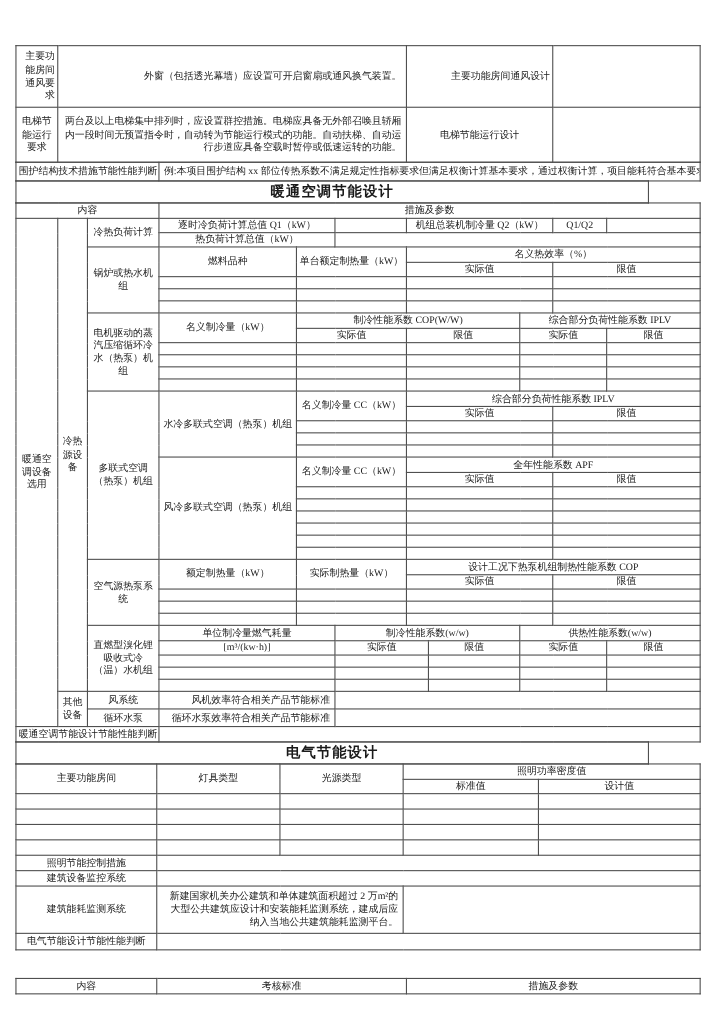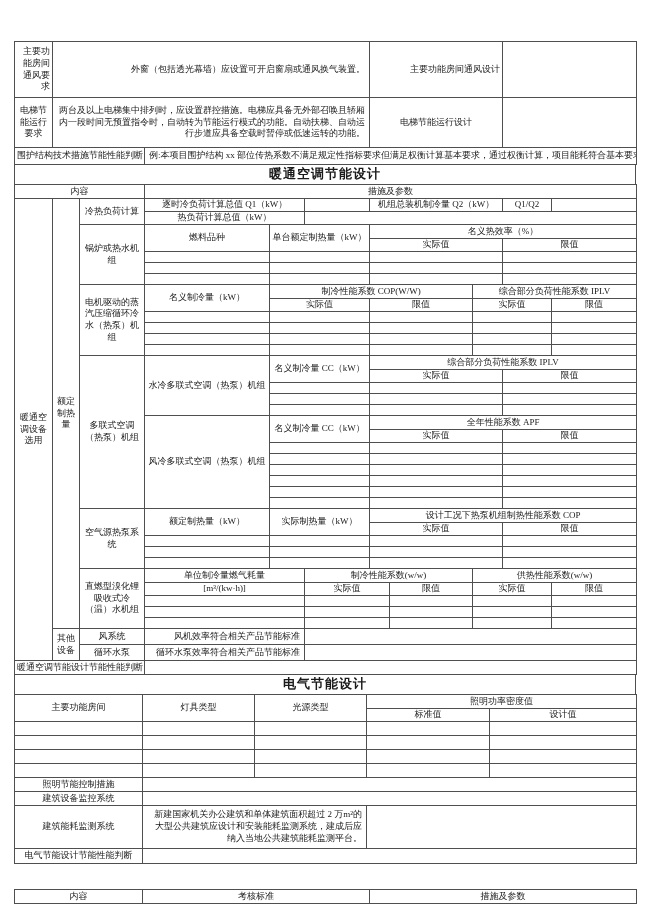--- a/index.html
+++ b/index.html
@@ -1,18 +1,18 @@
 <!DOCTYPE html>
 <html><head>
 <meta charset="utf-8">
 <style>
   html,body{margin:0;padding:0;background:#ffffff;}
   body{width:650px;font-family:"Liberation Serif","DejaVu Serif",serif;color:#1a1a1a;}
   .page{padding:42px 14px 12px 14px;}
-  table.tbl{border-collapse:collapse;table-layout:fixed;width:622px;margin-top:-1px;}
+  table.tbl{border-collapse:collapse;table-layout:fixed;width:576px;margin-top:-1px;}
   .tbl td{border:1px solid #4f4f4f;font-size:9px;line-height:1.3;padding:0 2px;
           text-align:center;vertical-align:middle;overflow:hidden;word-break:break-all;}
   .tbl td.left{text-align:right;padding:1px 4px;}
   .tbl td.nowrap{white-space:nowrap;}
   .sect td{font-size:13px;font-weight:bold;height:19px;letter-spacing:1px;}
   tr.h53 td{height:53px;text-align:right;} tr.h47 td{height:47px;} tr.h14 td{height:14px;}
   tr.h13 td{height:13px;} tr.h12 td{height:12px;} tr.h10 td{height:10px;} tr.h40 td{height:40px;}
   .gap{height:26px;}
 </style>
 </head>
@@ -79,21 +79,21 @@
         <col style="width:85px">
     </colgroup>
     <tbody>
         <tr class="h13">
       <td colspan="3">内容</td>
       <td colspan="8">措施及参数</td>
     </tr>
 
     <tr class="h12">
       <td rowspan="38">暖通空调设备选用</td>
-      <td rowspan="36">额定制热量</td>
+      <td rowspan="36">冷热源设备</td>
       <td rowspan="2">冷热负荷计算</td>
       <td colspan="2">逐时冷负荷计算总值 Q1（kW）</td>
       <td></td>
       <td colspan="3">机组总装机制冷量 Q2（kW）</td>
       <td>Q1/Q2</td>
       <td></td>
     </tr>
     <tr class="h12">
       <td colspan="2">热负荷计算总值（kW）</td>
       <td colspan="7"></td>

